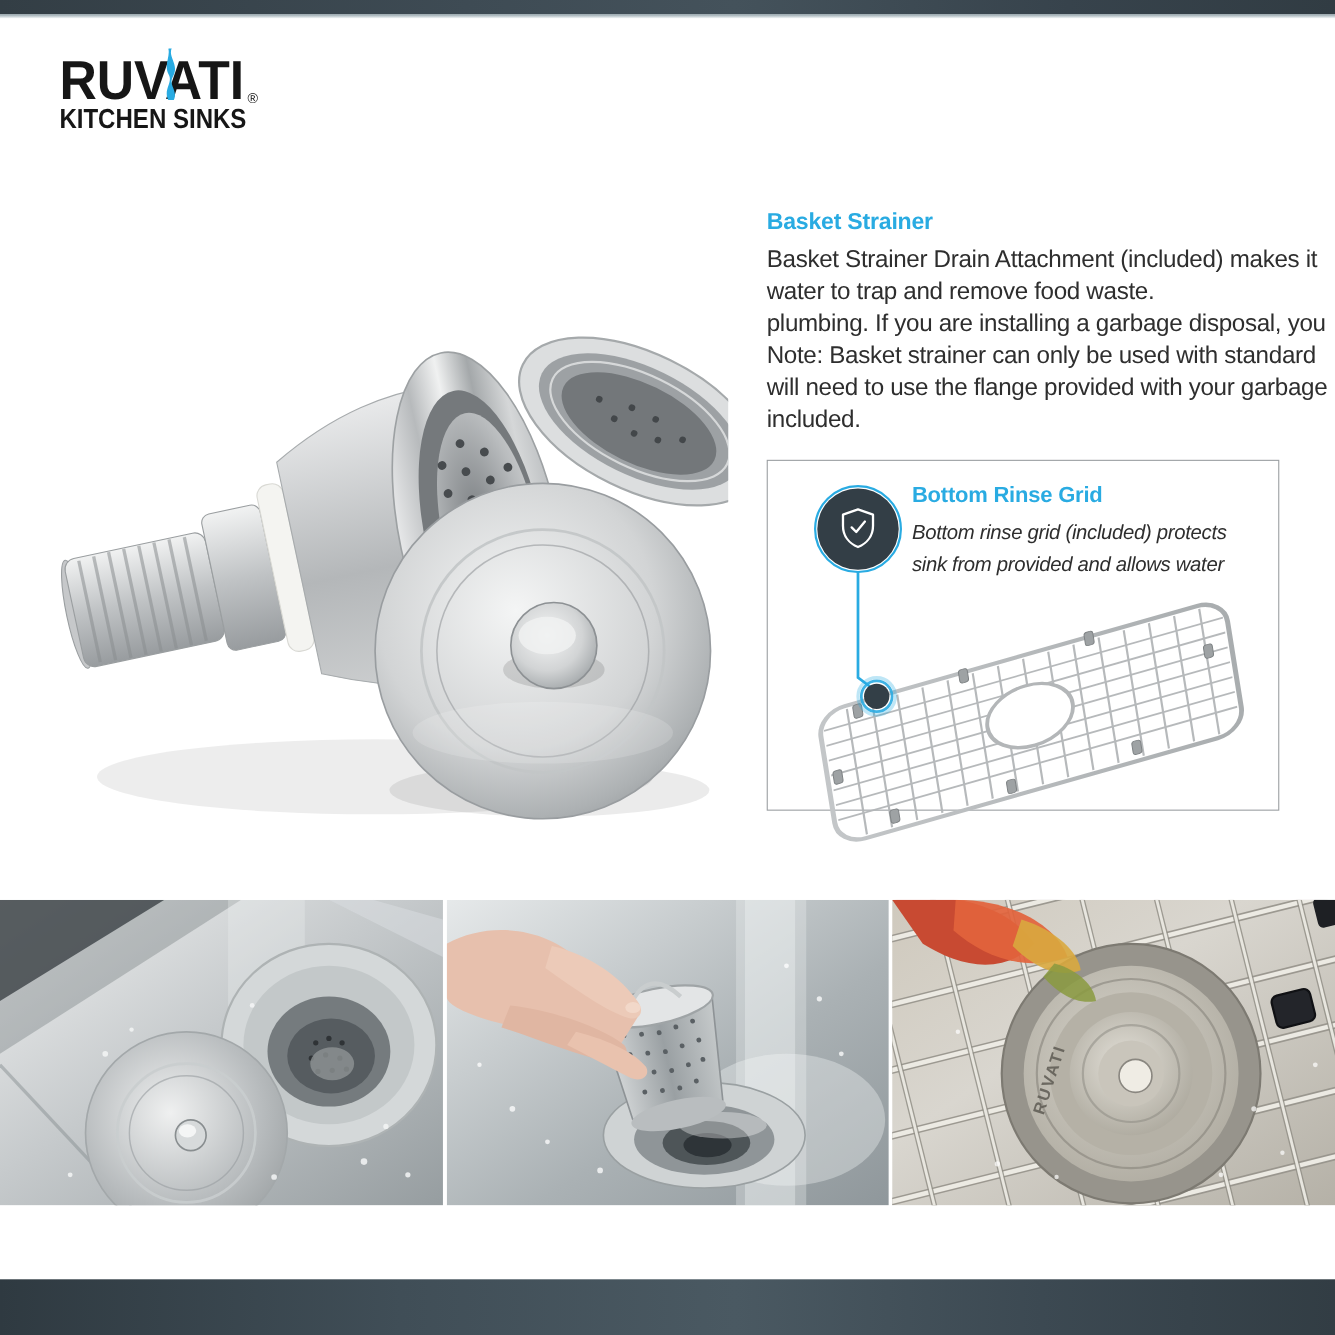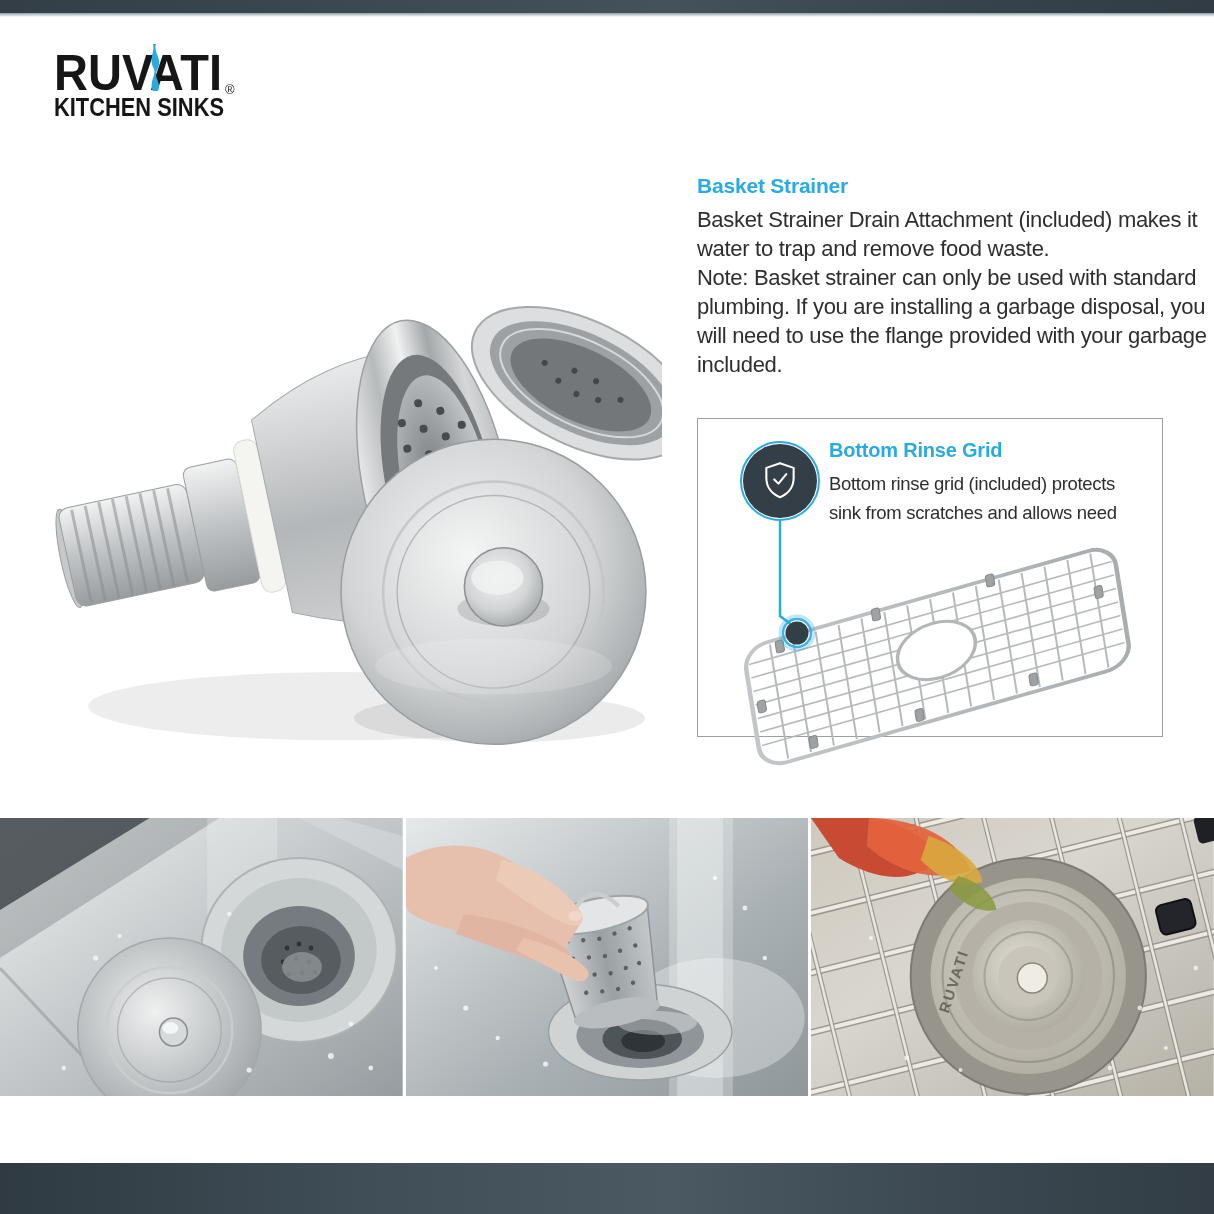--- a/index.html
+++ b/index.html
@@ -11,31 +11,31 @@
   .top-bar-edge{position:absolute;left:0;top:13px;width:1214px;height:4px;
            background:linear-gradient(180deg,#8fa0a7,#e9eef0 80%,#ffffff);}
   .bottom-bar{position:absolute;left:0;top:1163px;width:1214px;height:51px;
            background:linear-gradient(90deg,#2f3a41,#404e57 30%,#4a5962 55%,#3c4952 78%,#323d44);}
   
   .logo{position:absolute;left:54px;top:44px;width:240px;height:80px;}
   
   .product-art{position:absolute;left:40px;top:192px;width:622px;height:578px;}
   
   .copy{position:absolute;left:697px;top:173px;width:470px;}
-  .copy h2{margin:0 0 6px 0;font-size:21px;line-height:26px;font-weight:700;color:#29abe2;letter-spacing:-.2px;}
+  .copy h2{margin:16px 0 6px 0;font-size:21px;line-height:26px;font-weight:700;color:#29abe2;letter-spacing:-.2px;}
   .body-line{font-size:22px;line-height:29px;letter-spacing:-.3px;white-space:nowrap;color:#2e2e2e;}
   
   .info-box{position:absolute;left:697px;top:418px;width:466px;height:319px;
             border:1px solid #9b9fa2;background:#fff;box-sizing:border-box;}
   .box-art{position:absolute;left:0;top:0;width:464px;height:355px;}
   .icon-circle{position:absolute;left:45px;top:25px;width:74px;height:74px;border-radius:50%;
                background:#333e46;outline:2.5px solid #29abe2;outline-offset:1px;
                display:flex;align-items:center;justify-content:center;}
   .callout-head{position:absolute;left:131px;top:20px;font-size:20px;font-weight:700;color:#29abe2;letter-spacing:-.2px;}
-  .callout-lines{position:absolute;left:131px;top:50px;}
+  .callout-lines{position:absolute;left:131px;top:50px;font-style:italic;}
   .callout-line{font-size:18.5px;line-height:29px;letter-spacing:-.3px;white-space:nowrap;color:#2e2e2e;}
   
   .photo-strip{position:absolute;left:0;top:818px;width:1214px;height:278px;display:flex;gap:3px;}
   .photo{flex:1 1 0;overflow:hidden;position:relative;margin:0;}
   .photo svg{display:block;width:100%;height:100%;}
 </style>
 </head>
 <body>
 
 <div class="page">
@@ -162,22 +162,22 @@
         <circle cx="10" cy="-5" r="39" fill="url(#lidG)" stroke="#8d9194" stroke-width="1.5"></circle>
         <ellipse cx="4" cy="-14" rx="26" ry="17" fill="#f0f1f1" opacity=".85"></ellipse>
       </g>
     </svg>
   </div>
 
   <div class="copy">
     <h2>Basket Strainer</h2>
     <div class="body-line">Basket Strainer Drain Attachment (included) makes it</div>
     <div class="body-line">water to trap and remove food waste.</div>
+    <div class="body-line">plumbing. If you are installing a garbage disposal, you</div>
     <div class="body-line">Note: Basket strainer can only be used with standard</div>
-    <div class="body-line">plumbing. If you are installing a garbage disposal, you</div>
     <div class="body-line">will need to use the flange provided with your garbage</div>
     <div class="body-line">included.</div>
   </div>
 
   <div class="info-box">
     <svg class="box-art" viewBox="0 0 464 355">
       <defs>
         <linearGradient id="wireG" x1="0" y1="0" x2="1" y2="0">
           <stop offset="0" stop-color="#c3c6c8"></stop>
             <stop offset="1" stop-color="#a9adaf"></stop>
@@ -231,21 +231,21 @@
 
     <div class="icon-circle">
       <svg viewBox="0 0 36 40" width="38" height="42">
         <path d="M18 3 L31 7.5 V17 C31 26 25.5 32.5 18 35.5 C10.5 32.5 5 26 5 17 V7.5 Z" fill="none" stroke="#ffffff" stroke-width="2" stroke-linejoin="round"></path>
         <path d="M12.5 18.5 L16.5 22.5 L24 13.5" fill="none" stroke="#ffffff" stroke-width="2" stroke-linecap="round" stroke-linejoin="round"></path>
       </svg>
     </div>
     <div class="callout-head">Bottom Rinse Grid</div>
     <div class="callout-lines">
       <div class="callout-line">Bottom rinse grid (included) protects</div>
-      <div class="callout-line">sink from scratches and allows need</div>
+      <div class="callout-line">sink from provided and allows water</div>
     </div>
   </div>
 
   <div class="photo-strip">
 
     <figure class="photo">
       <svg viewBox="0 0 404 278" preserveAspectRatio="none">
         <defs>
           <linearGradient id="p1bg" x1="0" y1="0" x2="1" y2="1">
             <stop offset="0" stop-color="#eff0f0"></stop>

